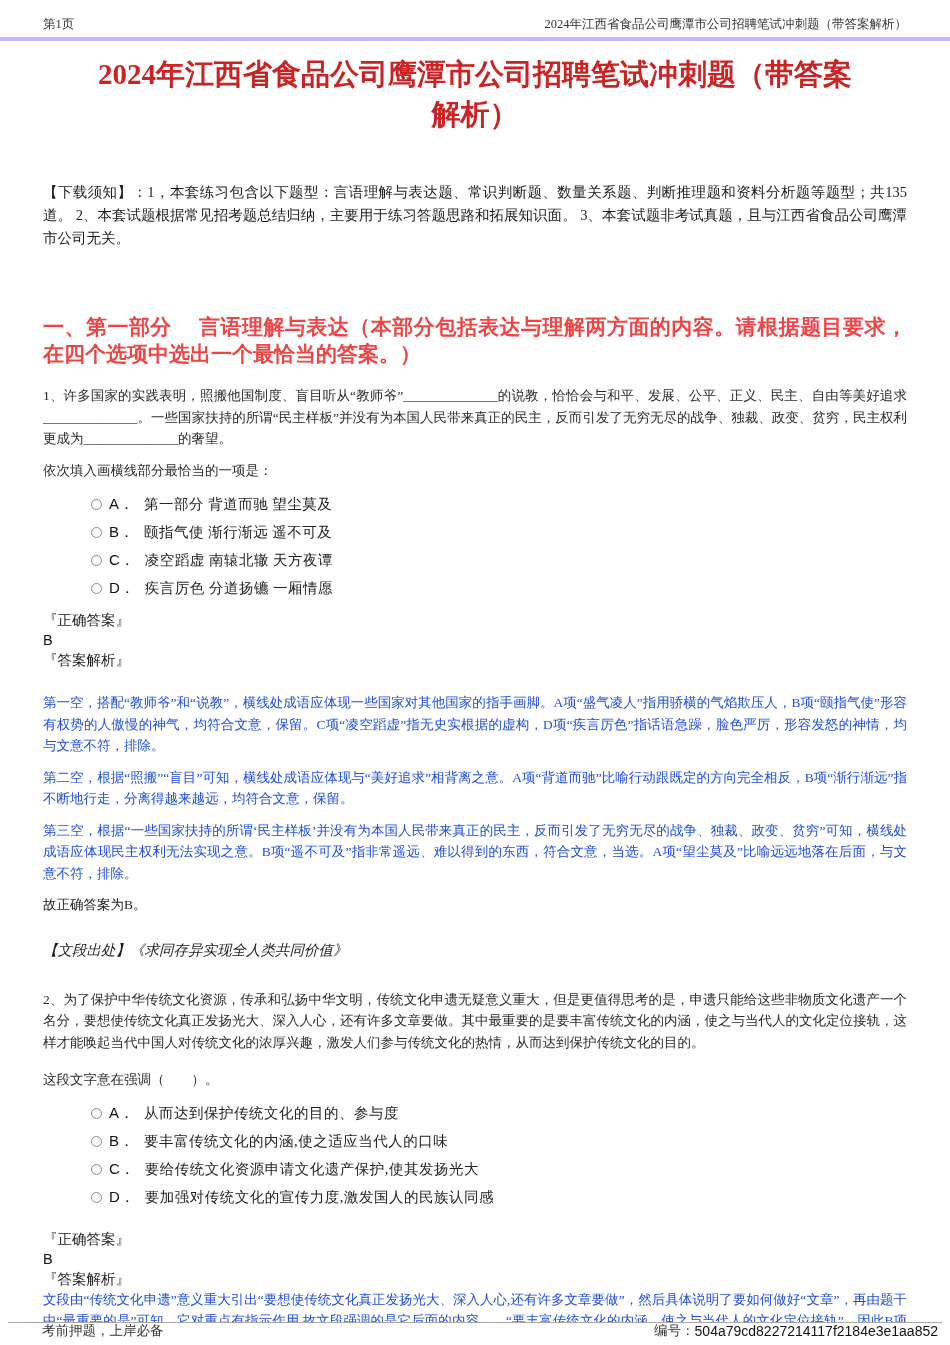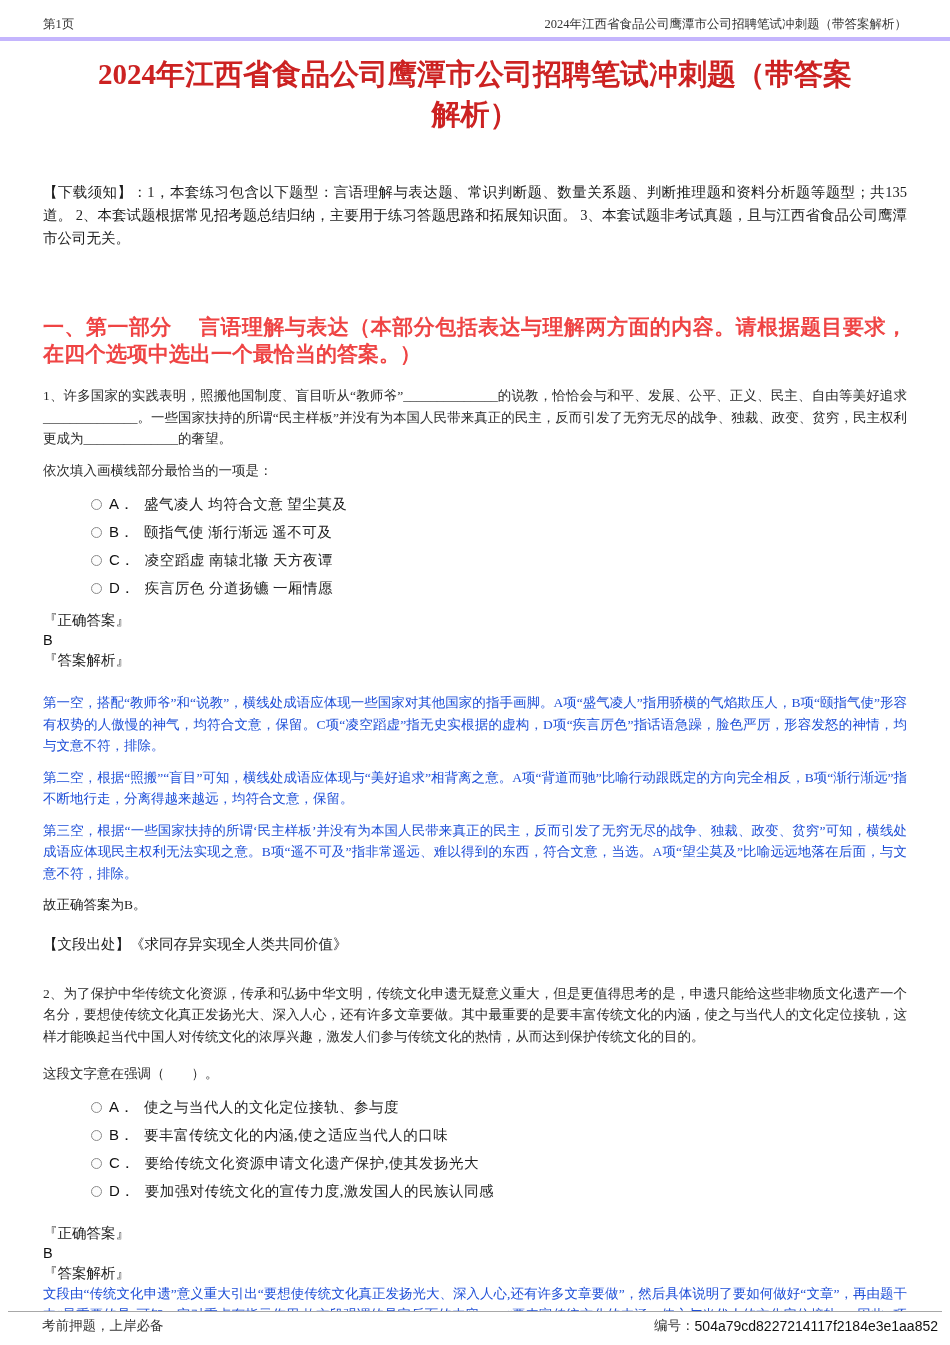--- a/index.html
+++ b/index.html
@@ -109,27 +109,27 @@
     font-size: 13.5px;
     line-height: 21.5px;
     text-align: justify;
     color: #1d4ed8;
   }
   .mt22 { margin-top: 22px; }
   .mt10 { margin-top: 10px; }
   .mt13 { margin-top: 28px; }
 
   .conclusion { margin-top: 10px; font-size: 13.5px; line-height: 21.5px; }
-  .source { margin-top: 17px; font-size: 14.5px; line-height: 22px; }
+  .source { margin-top: 23px; font-size: 14.5px; line-height: 22px; font-style: italic; }
 
   
   .ftr {
     position: absolute;
     left: 0; right: 0; bottom: 0;
-    height: 34px;
+    height: 23px;
     margin: 0 8px;
     border-top: 1px solid #a8a8a8;
     display: flex;
     justify-content: space-between;
     align-items: center;
     padding: 0 4px 6px 34px;
     font-size: 13.5px;
     color: #333;
     background: #fff;
   }
@@ -159,21 +159,21 @@
     <div class="section-heading">一、第一部分　 言语理解与表达（本部分包括表达与理解两方面的内容。请根据题目要求，在四个选项中选出一个最恰当的答案。）</div>
 
     <div>
       <div class="stem">1、许多国家的实践表明，照搬他国制度、盲目听从“教师爷”______________的说教，恰恰会与和平、发展、公平、正义、民主、自由等美好追求______________。一些国家扶持的所谓“民主样板”并没有为本国人民带来真正的民主，反而引发了无穷无尽的战争、独裁、政变、贫穷，民主权利更成为______________的奢望。</div>
       <div class="prompt">依次填入画横线部分最恰当的一项是：</div>
 
       <div class="options">
         <div class="opt-row">
           <span class="radio"></span>
           <span class="opt-letter">A．</span>
-          <span class="opt-text">盛气凌人 均符合文意 望尘莫及</span>
+          <span class="opt-text">第一部分 背道而驰 望尘莫及</span>
         </div>
         <div class="opt-row">
           <span class="radio"></span>
           <span class="opt-letter">B．</span>
           <span class="opt-text">颐指气使 渐行渐远 遥不可及</span>
         </div>
         <div class="opt-row">
           <span class="radio"></span>
           <span class="opt-letter">C．</span>
           <span class="opt-text">凌空蹈虚 南辕北辙 天方夜谭</span>
@@ -198,21 +198,21 @@
     </div>
 
     <div>
       <div class="stem mt13">2、为了保护中华传统文化资源，传承和弘扬中华文明，传统文化申遗无疑意义重大，但是更值得思考的是，申遗只能给这些非物质文化遗产一个名分，要想使传统文化真正发扬光大、深入人心，还有许多文章要做。其中最重要的是要丰富传统文化的内涵，使之与当代人的文化定位接轨，这样才能唤起当代中国人对传统文化的浓厚兴趣，激发人们参与传统文化的热情，从而达到保护传统文化的目的。</div>
       <div class="prompt" style="margin-top:16px;font-family:Liberation Serif, serif;">这段文字意在强调（　　）。</div>
 
       <div class="options">
         <div class="opt-row">
           <span class="radio"></span>
           <span class="opt-letter">A．</span>
-          <span class="opt-text">使之与当代人的文化定位接轨、参与度</span>
+          <span class="opt-text">从而达到保护传统文化的目的、参与度</span>
         </div>
         <div class="opt-row">
           <span class="radio"></span>
           <span class="opt-letter">B．</span>
           <span class="opt-text">要丰富传统文化的内涵,使之适应当代人的口味</span>
         </div>
         <div class="opt-row">
           <span class="radio"></span>
           <span class="opt-letter">C．</span>
           <span class="opt-text">要给传统文化资源申请文化遗产保护,使其发扬光大</span>

